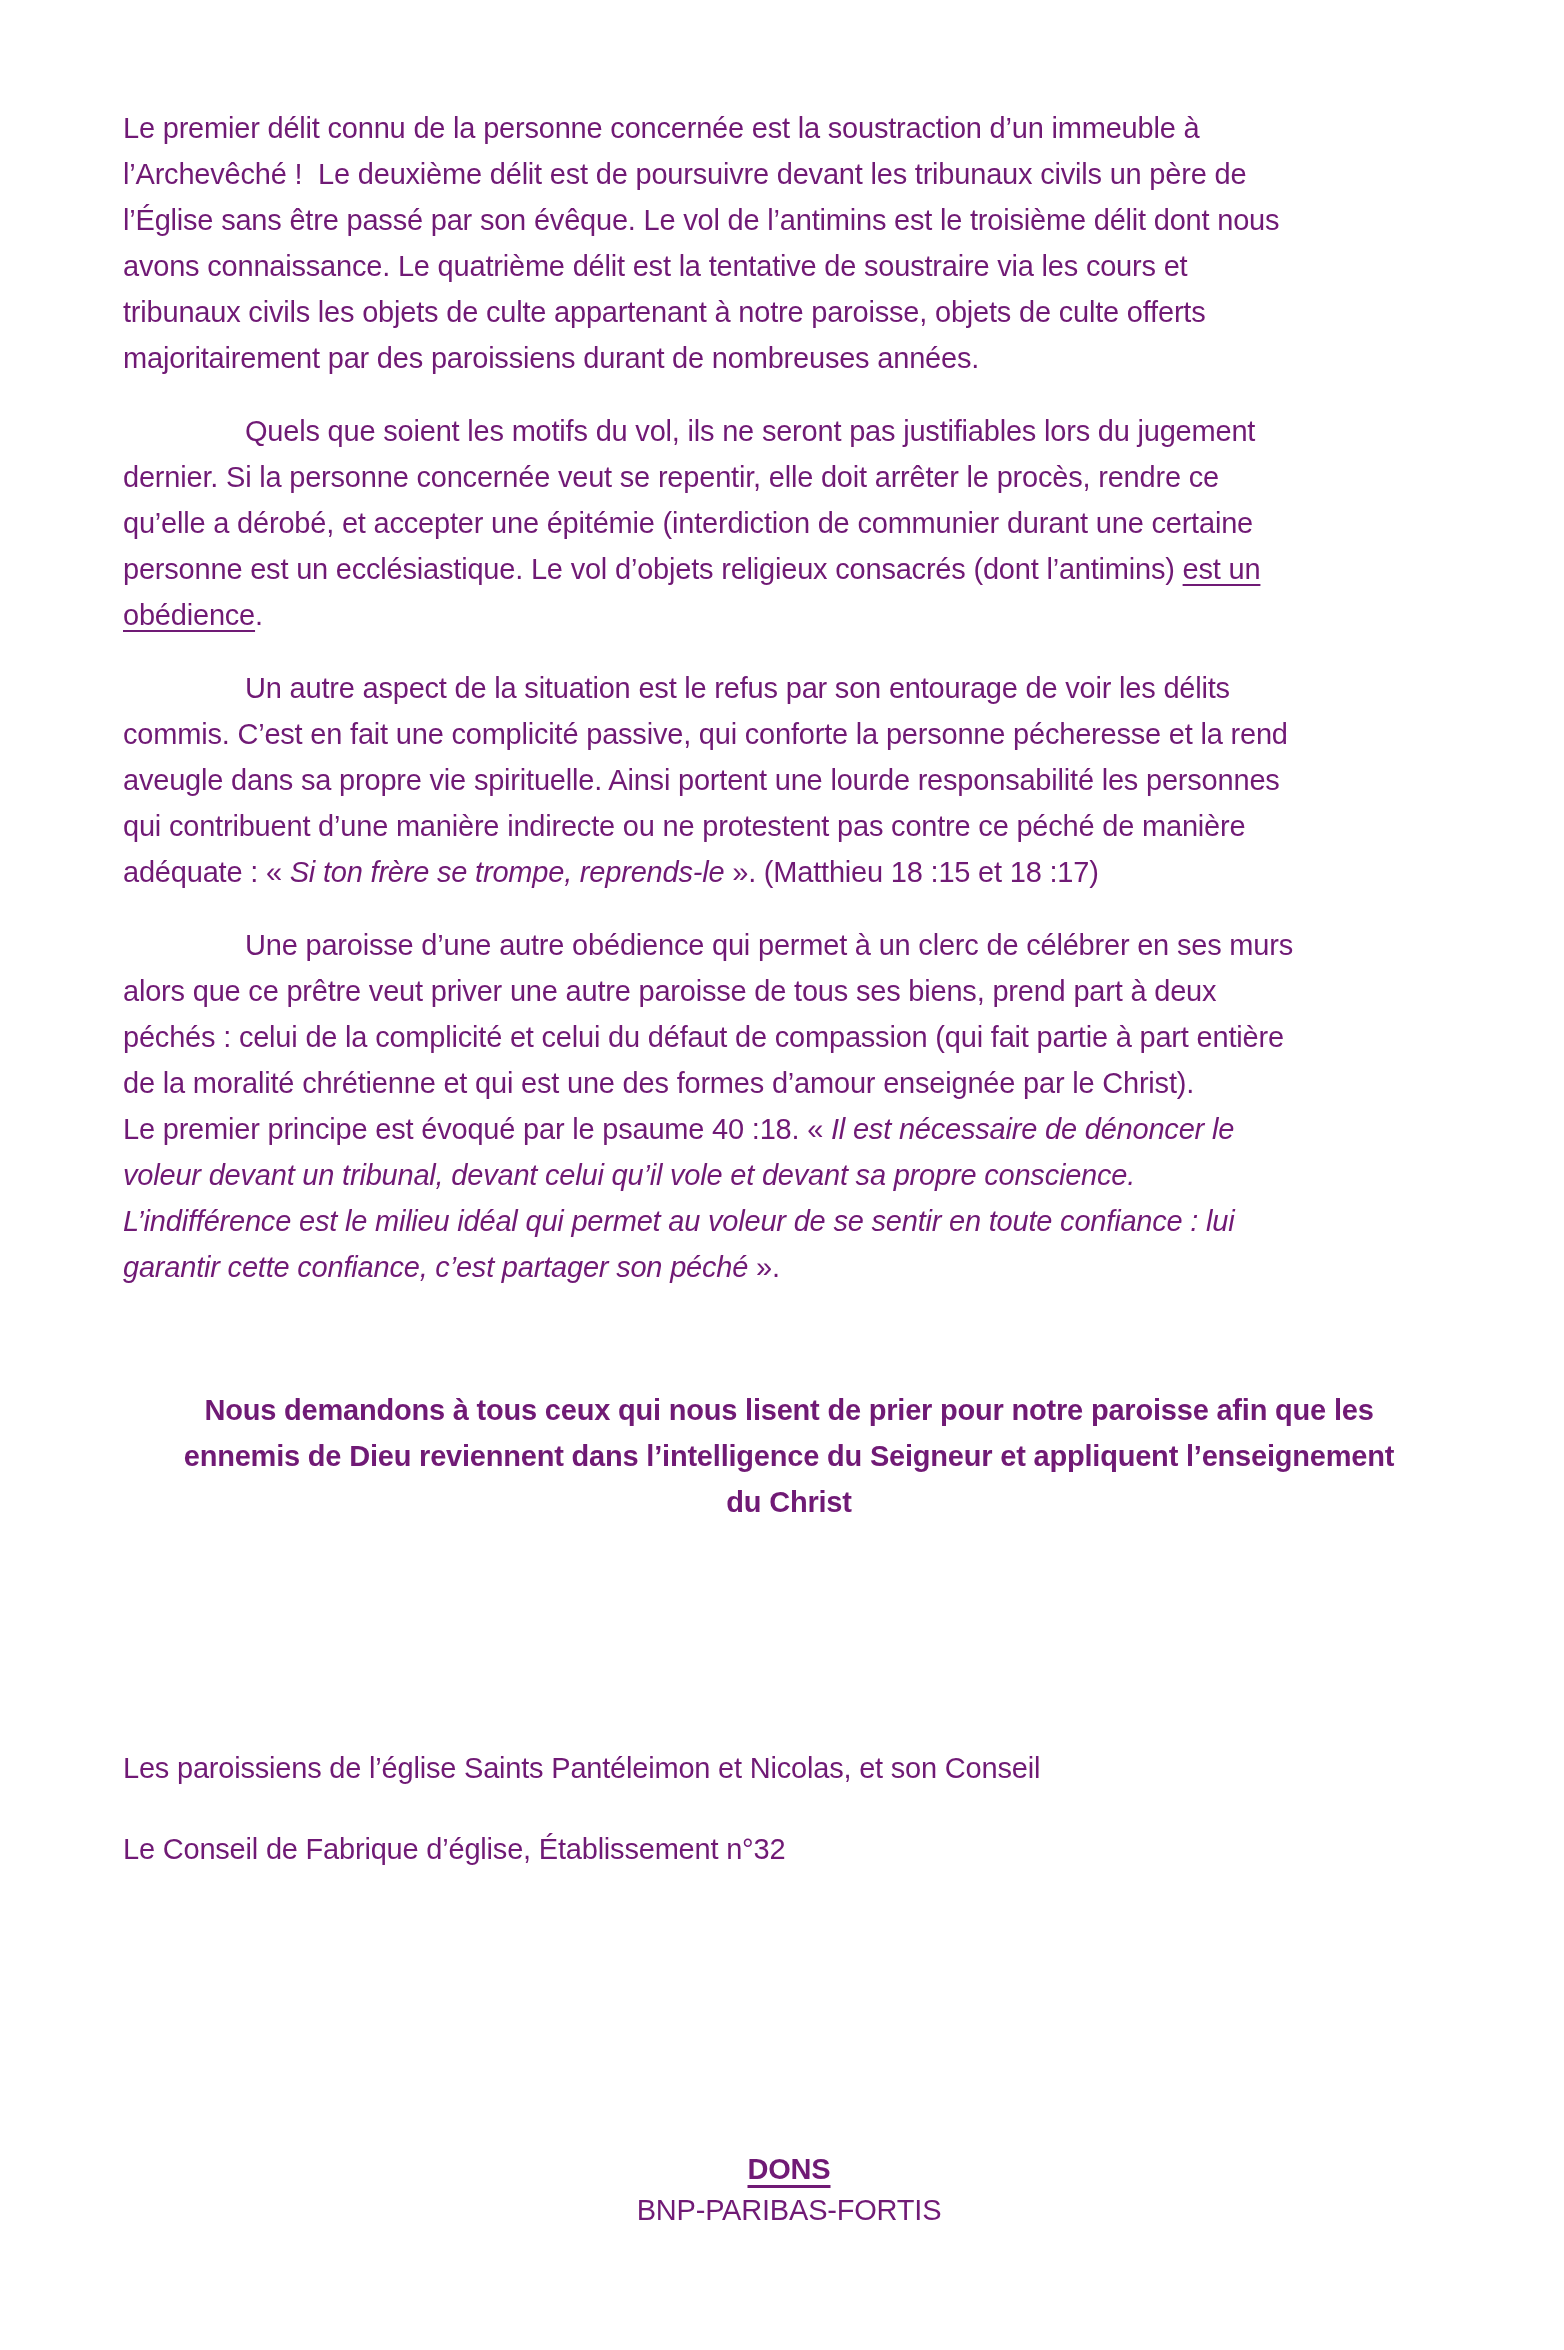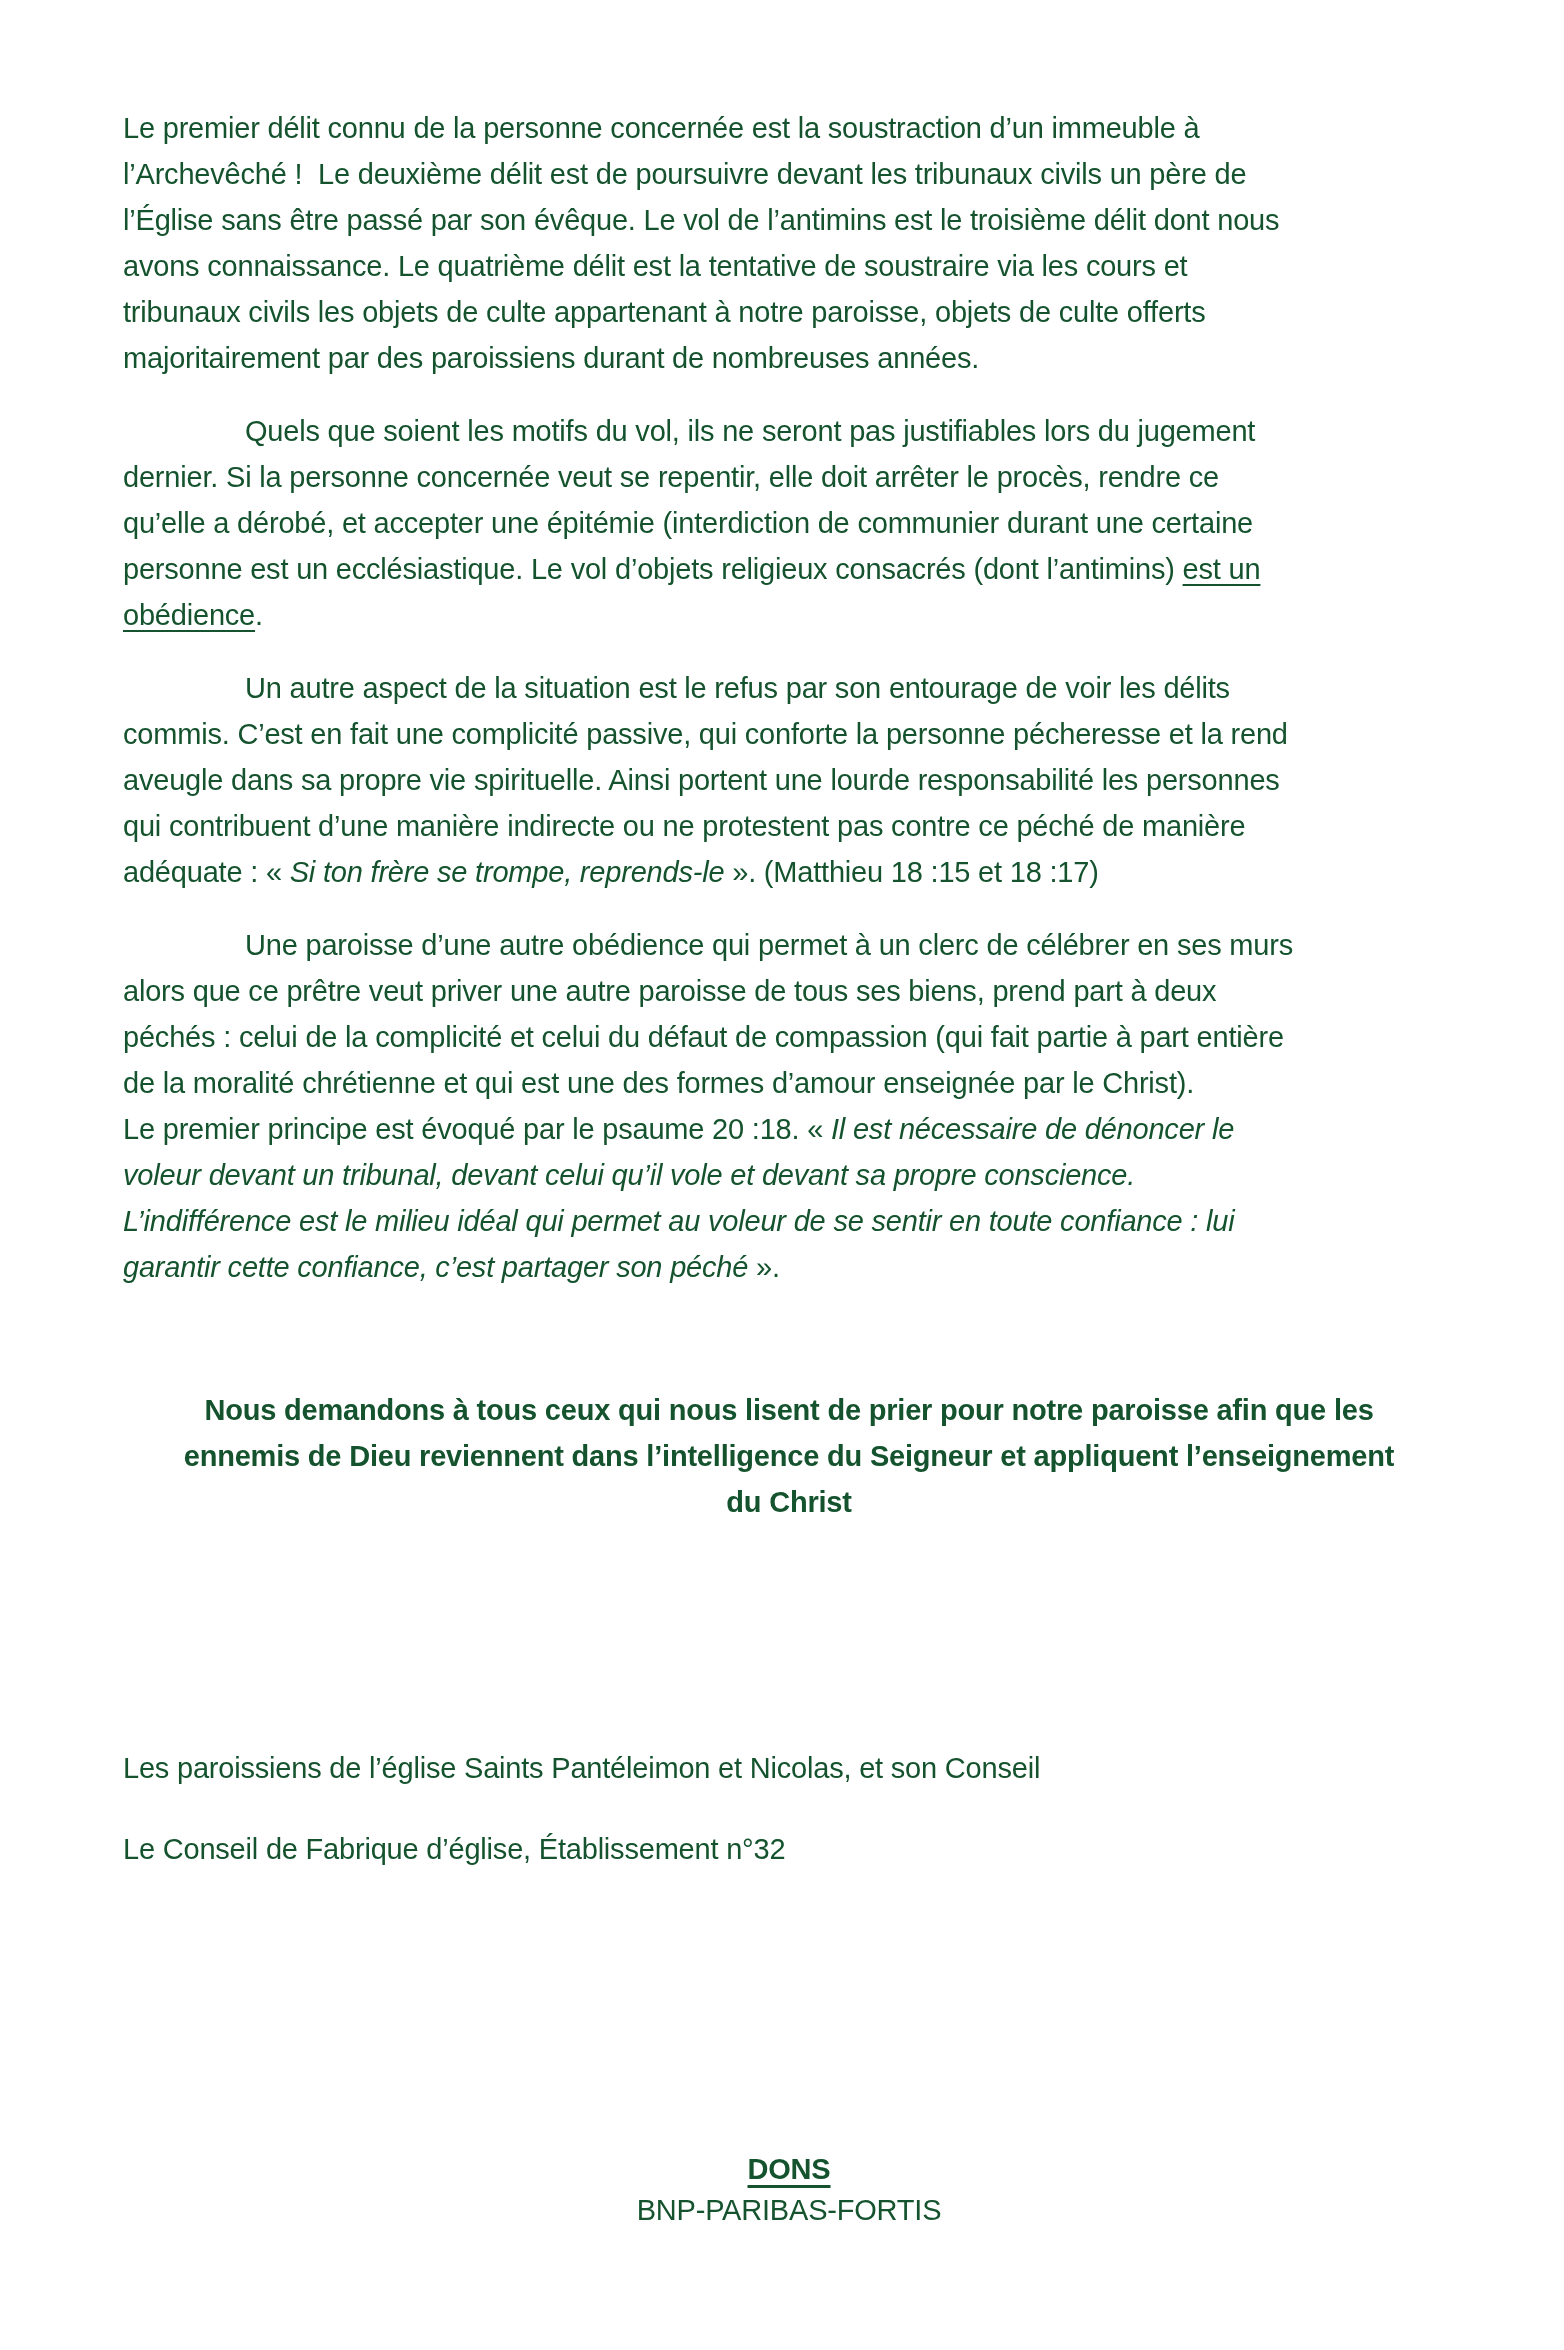--- a/index.html
+++ b/index.html
@@ -1,21 +1,21 @@
 <!DOCTYPE html>
 <html lang="fr"><head>
 <meta charset="utf-8">
 <style>
   html, body { margin: 0; padding: 0; background: #ffffff; }
   .page {
     position: relative;
     width: 1564px;
     height: 2350px;
     background: #ffffff;
-    color: #14532d;
+    color: #701a75;
     font-family: "Liberation Sans", sans-serif;
     overflow: hidden;
   }
   .content {
     position: absolute;
     left: 123px;
     top: 105px;
     width: 1332px;
     font-size: 29px;
     line-height: 46px;
@@ -80,21 +80,21 @@
       <div class="line">aveugle dans sa propre vie spirituelle. Ainsi portent une lourde responsabilité les personnes</div>
       <div class="line">qui contribuent d’une manière indirecte ou ne protestent pas contre ce péché de manière</div>
       <div class="line"><span>adéquate : « </span><span class="i">Si ton frère se trompe, reprends-le</span><span> ». (Matthieu 18 :15 et 18 :17)</span></div>
     </div>
 
     <div class="para">
       <div class="line indent">Une paroisse d’une autre obédience qui permet à un clerc de célébrer en ses murs</div>
       <div class="line">alors que ce prêtre veut priver une autre paroisse de tous ses biens, prend part à deux</div>
       <div class="line">péchés : celui de la complicité et celui du défaut de compassion (qui fait partie à part entière</div>
       <div class="line">de la moralité chrétienne et qui est une des formes d’amour enseignée par le Christ).</div>
-      <div class="line"><span>Le premier principe est évoqué par le psaume 20 :18. « </span><span class="i">Il est nécessaire de dénoncer le</span></div>
+      <div class="line"><span>Le premier principe est évoqué par le psaume 40 :18. « </span><span class="i">Il est nécessaire de dénoncer le</span></div>
       <div class="line"><span class="i">voleur devant un tribunal, devant celui qu’il vole et devant sa propre conscience.</span></div>
       <div class="line"><span class="i">L’indifférence est le milieu idéal qui permet au voleur de se sentir en toute confiance : lui</span></div>
       <div class="line"><span class="i">garantir cette confiance, c’est partager son péché</span><span> ».</span></div>
     </div>
 
     <div class="appeal">
       <div class="line">Nous demandons à tous ceux qui nous lisent de prier pour notre paroisse afin que les</div>
       <div class="line">ennemis de Dieu reviennent dans l’intelligence du Seigneur et appliquent l’enseignement</div>
       <div class="line">du Christ</div>
     </div>

